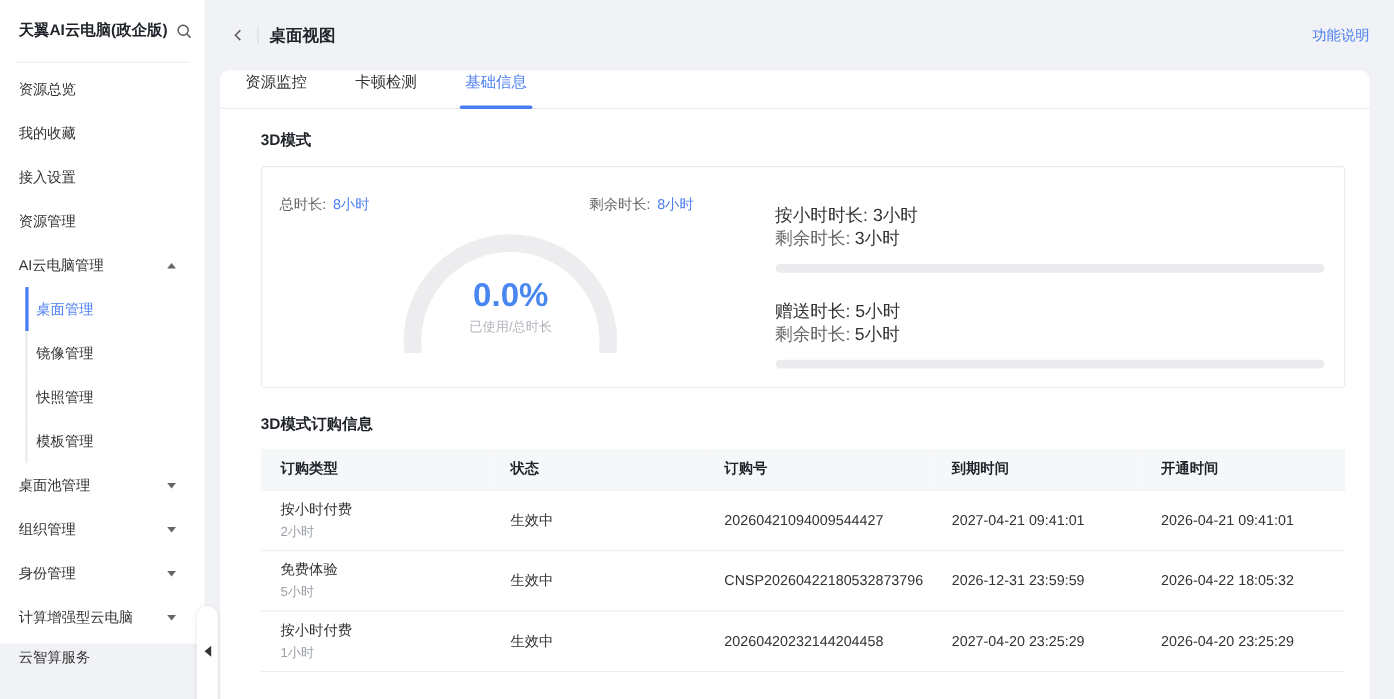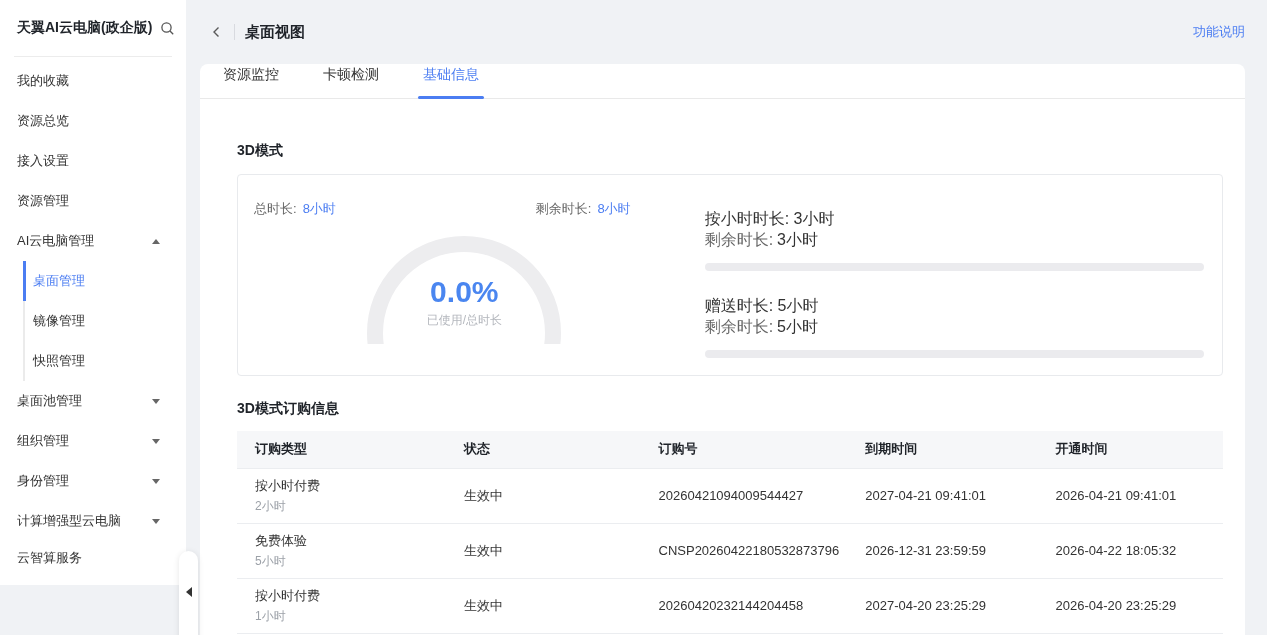--- a/index.html
+++ b/index.html
@@ -65,21 +65,21 @@
   .tab {
     position: relative; font-size: 14px; color: #333; padding: 0 5px 14px 5px;
     margin-right: 34px; cursor: pointer;
   }
   .tab.active { color: #4b7df2; }
   .tab.active::after {
     content: ''; position: absolute; left: 0; right: 0; bottom: -1px; height: 3px;
     background: #4b7df2; border-radius: 2px;
   }
   .panel-body { padding: 0 22px 0 37px; }
-  .section-title { font-size: 14px; font-weight: bold; color: #1f2329; margin-top: 43px; }
+  .section-title { font-size: 14px; font-weight: bold; color: #1f2329; margin-top: 20px; }
   
   .mode-card {
     margin-top: 14px; border: 1px solid #e8eaed; border-radius: 4px;
     height: 202px; display: flex; overflow: hidden; justify-content: space-between;
   }
   .mode-left { width: 46%; padding: 25px 16px 0 16px; }
   .mode-left-head { display: flex; justify-content: space-between; padding-right: 44px; font-size: 13px; }
   .stat-label { color: #666; }
   .stat-value { color: #4b7df2; margin-left: 6px; cursor: pointer; }
   .gauge-wrap { position: relative; width: 212px; height: 110px; margin: 16px auto 0; overflow: hidden; }
@@ -119,31 +119,32 @@
     <span class="sidebar-title">天翼AI云电脑(政企版)</span>
     <span style="display:flex;">
       <svg width="15" height="15" viewBox="0 0 15 15">
           <circle cx="6.5" cy="6.5" r="4.6" fill="none" stroke="#555" stroke-width="1.3"></circle>
           <line x1="10" y1="10" x2="13.2" y2="13.2" stroke="#555" stroke-width="1.3"></line>
         </svg>
     </span>
   </div>
   <div class="sidebar-divider"></div>
   <div class="nav">
+    <div class="nav-item"><span>资源总览</span></div>
     <div class="nav-item"><span>我的收藏</span></div>
-    <div class="nav-item"><span>资源总览</span></div>
     <div class="nav-item"><span>接入设置</span></div>
     <div class="nav-item"><span>资源管理</span></div>
     <div class="nav-item">
       <span>AI云电脑管理</span>
       <span class="caret caret-up"></span>
     </div>
     <div class="nav-sub active"><span>桌面管理</span></div>
     <div class="nav-sub"><span>镜像管理</span></div>
     <div class="nav-sub"><span>快照管理</span></div>
+    <div class="nav-sub"><span>模板管理</span></div>
     <div class="nav-item">
       <span>桌面池管理</span>
       <span class="caret caret-down"></span>
     </div>
     <div class="nav-item">
       <span>组织管理</span>
       <span class="caret caret-down"></span>
     </div>
     <div class="nav-item">
       <span>身份管理</span>

